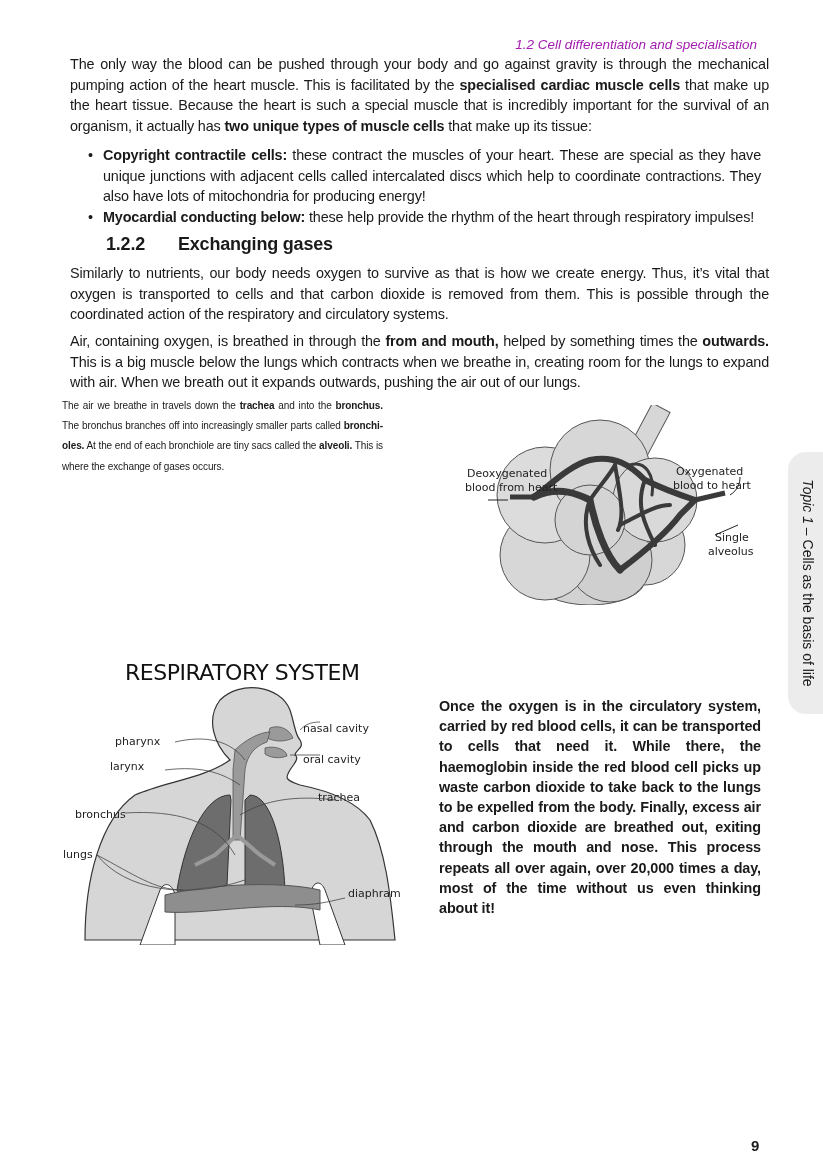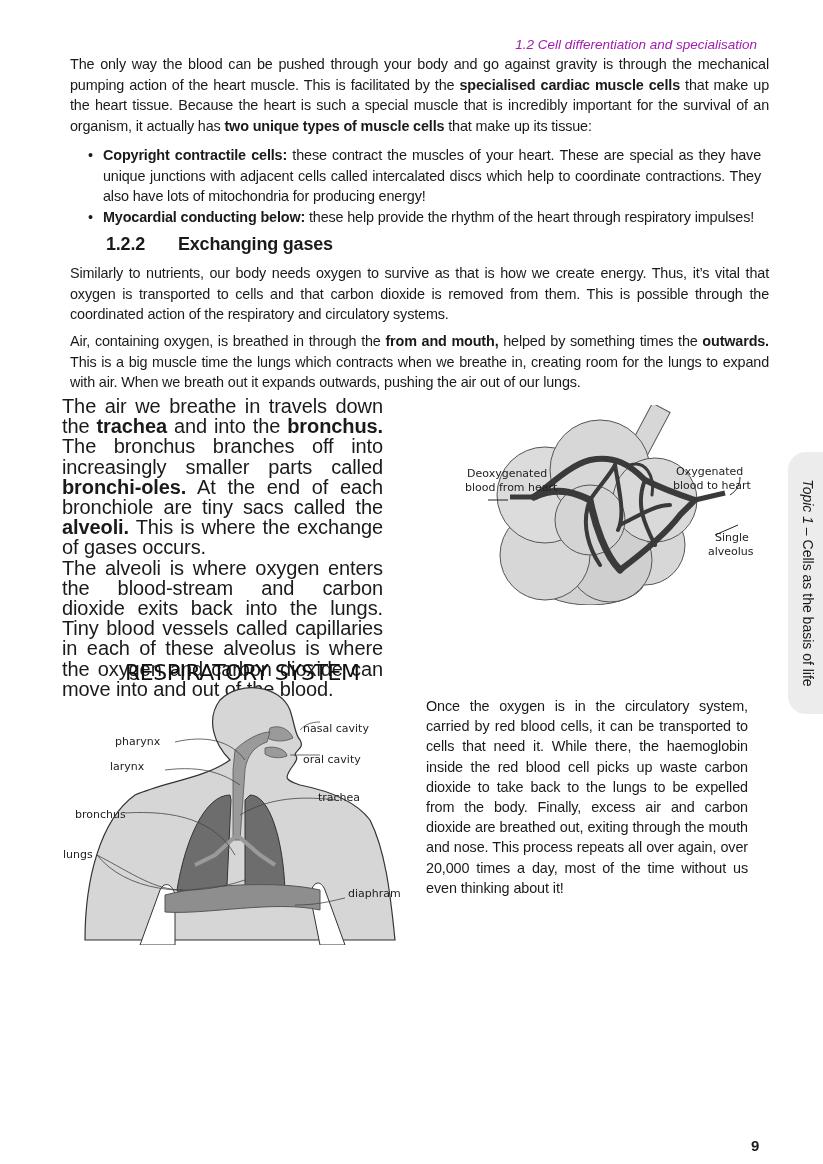--- a/index.html
+++ b/index.html
@@ -7,24 +7,24 @@
          font-family: "Liberation Sans", sans-serif; color: #1a1a1a; }
   .running-head { position: absolute; top: 10px; right: 66px; font-size: 13.5px; font-style: italic; color: #a21caf; margin-top: 27px; }
   .p { position: absolute; left: 70px; width: 699px; font-size: 14.4px; line-height: 20.6px; text-align: justify; letter-spacing: -0.15px; }
   .p b { font-weight: bold; }
   .bullets { position: absolute; left: 88px; width: 673px; top: 145px; margin: 0; padding: 0; list-style: none;
              font-size: 14.4px; line-height: 20.6px; text-align: justify; letter-spacing: -0.15px; }
   .bullets li { position: relative; padding-left: 15px; }
   .bullets li .dot { position: absolute; left: 0; top: 0; }
   .h2 { position: absolute; left: 62px; top: 234px; font-size: 18px; font-weight: bold; letter-spacing: -0.2px; margin-left: 44px; }
   .h2 .num { display: inline-block; width: 72px; }
-  .col-left { position: absolute; left: 62px; top: 396px; width: 321px; font-size: 20px; line-height: 20.2px;
+  .col-left { position: absolute; left: 62px; top: 396px; width: 321px; font-size: 10px; line-height: 20.2px;
               text-align: justify; letter-spacing: -0.1px; }
-  .col-right { position: absolute; left: 426px; top: 696px; width: 322px; font-size: 14.4px; line-height: 20.2px;
-               text-align: justify; letter-spacing: -0.1px; }
+  .col-right { position: absolute; left: 439px; top: 696px; width: 322px; font-size: 14.4px; line-height: 20.2px;
+               text-align: justify; letter-spacing: -0.1px; font-weight: bold; }
   .fig { position: absolute; }
   .hand { font-family: "DejaVu Sans", sans-serif; font-size: 11px; fill: #222; }
   .hand-lg { font-family: "DejaVu Sans", sans-serif; font-size: 22px; fill: #111; letter-spacing: -0.5px; }
   .side-tab { position: absolute; left: 788px; top: 452px; width: 40px; height: 262px; background: #ececec;
               border-radius: 18px 0 0 18px; }
   .side-tab-text { position: absolute; left: 808px; top: 583px; transform: translate(-50%, -50%) rotate(90deg);
                    white-space: nowrap; font-size: 14px; color: #1a1a1a; }
   .side-tab-text i { font-style: italic; }
   .footer { position: absolute; top: 1193px; left: 280px; font-size: 18px; color: #14532d; }
   .page-num { position: absolute; top: 1137px; left: 751px; font-size: 15px; font-weight: bold; }
@@ -43,26 +43,25 @@
   <li><span class="dot">•</span><b>Myocardial conducting below:</b><span> these help provide the rhythm of the heart through respiratory impulses!</span></li>
 </ul>
 
 <div class="h2">
   <span class="num">1.2.2</span><span>Exchanging gases</span>
 </div>
 
 <div class="p" style="top:263px">Similarly to nutrients, our body needs oxygen to survive as that is how we create energy. Thus, it’s vital that oxygen is transported to cells and that carbon dioxide is removed from them.  This is possible through the coordinated action of the respiratory and circulatory systems.</div>
 
 <div class="p" style="top:331px">
-  <span>Air, containing oxygen, is breathed in through the </span><b>from and mouth,</b><span> helped by something times the </span><b>outwards.</b><span>  This is a big muscle time the lungs which contracts when we breathe in, creating room for the lungs to expand with air. When we breath out it expands outwards, pushing the air out of our lungs.</span>
+  <span>Air, containing oxygen, is breathed in through the </span><b>from and mouth,</b><span> helped by something times the </span><b>outwards.</b><span>  This is a big muscle below the lungs which contracts when we breathe in, creating room for the lungs to expand with air. When we breath out it expands outwards, pushing the air out of our lungs.</span>
 </div>
 
 <div class="col-left">
   <span>The air we breathe in travels down the </span><b>trachea</b><span> and into the </span><b>bronchus.</b><span>  The bronchus branches off into increasingly smaller parts called </span><b>bronchi-oles.</b><span> At the end of each bronchiole are tiny sacs called the </span><b>alveoli.</b><span> This is where the exchange of gases occurs.</span><br>
-  <span>The alveoli is where oxygen enters the blood-stream and carbon dioxide exits back into the lungs.  Tiny blood vessels called capillaries in each of these alveolus is where the oxygen and carbon dioxide can move into and out of the blood.</span>
 </div>
 
 <svg class="fig" style="left:440px; top:405px;" width="320" height="200" viewBox="0 0 320 200">
   <g fill="#d7d7d7" stroke="#555" stroke-width="1">
     <rect x="200" y="0" width="20" height="48" fill="#d7d7d7" transform="rotate(28 210 24)"></rect>
     <ellipse cx="150" cy="175" rx="55" ry="25" fill="#d2d2d2"></ellipse>
     <circle cx="205" cy="140" r="40"></circle>
     <circle cx="170" cy="155" r="42" fill="#cfcfcf"></circle>
     <circle cx="105" cy="150" r="45"></circle>
     <circle cx="105" cy="90" r="48" fill="#dcdcdc"></circle>

